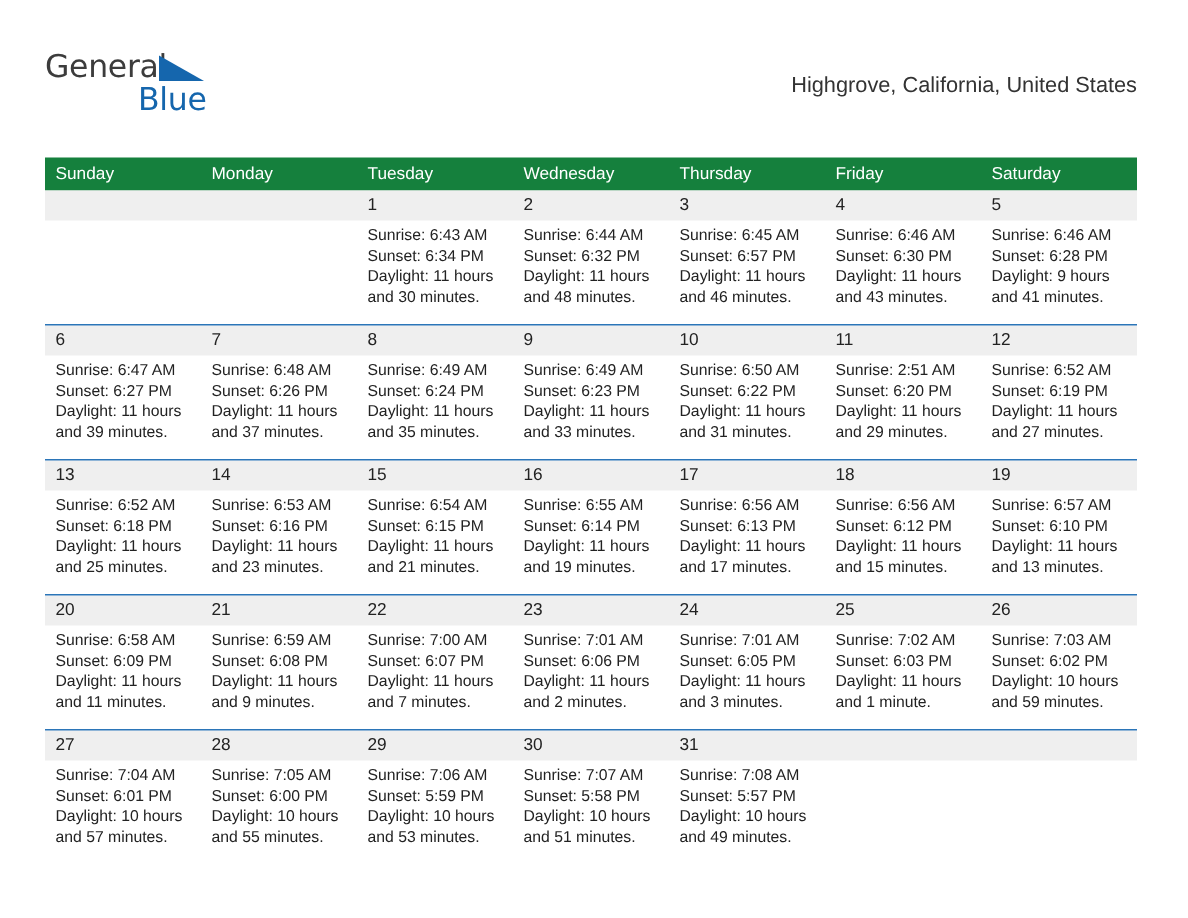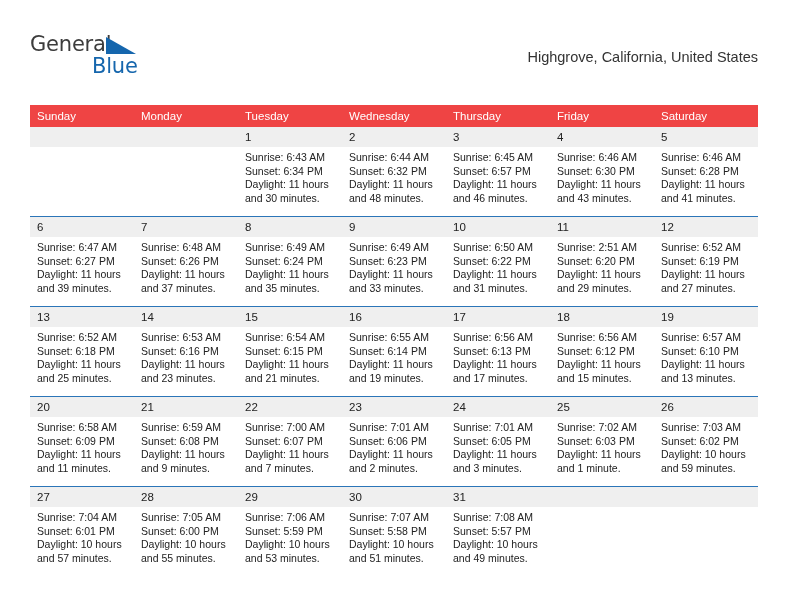--- a/index.html
+++ b/index.html
@@ -90,21 +90,21 @@
     position: absolute;
     left: 30px;
     top: 105px;
     width: 728px;
     border-collapse: collapse;
     table-layout: fixed;
   }
   .calendar col { width: 104px; }
 
   .calendar thead th {
-    background: #ef4444;
+    background: #15803d;
     color: #ffffff;
     font-size: 11.5px;
     font-weight: normal;
     text-align: left;
     padding: 5px 0 5px 7px;
     height: 11px;
     border: 0;
   }
 
   .calendar tbody td {
@@ -215,21 +215,21 @@
               <div>Sunrise: 6:46 AM</div>
               <div>Sunset: 6:30 PM</div>
               <div class="dl">Daylight: 11 hours and 43 minutes.</div>
             </div>
           </td>
           <td>
             <div class="daynum">5</div>
             <div class="details">
               <div>Sunrise: 6:46 AM</div>
               <div>Sunset: 6:28 PM</div>
-              <div class="dl">Daylight: 11 hours and 41 minutes.</div>
+              <div class="dl">Daylight: 9 hours and 41 minutes.</div>
             </div>
           </td>
         </tr>
         <tr>
           <td>
             <div class="daynum">6</div>
             <div class="details">
               <div>Sunrise: 6:47 AM</div>
               <div>Sunset: 6:27 PM</div>
               <div class="dl">Daylight: 11 hours and 39 minutes.</div>

